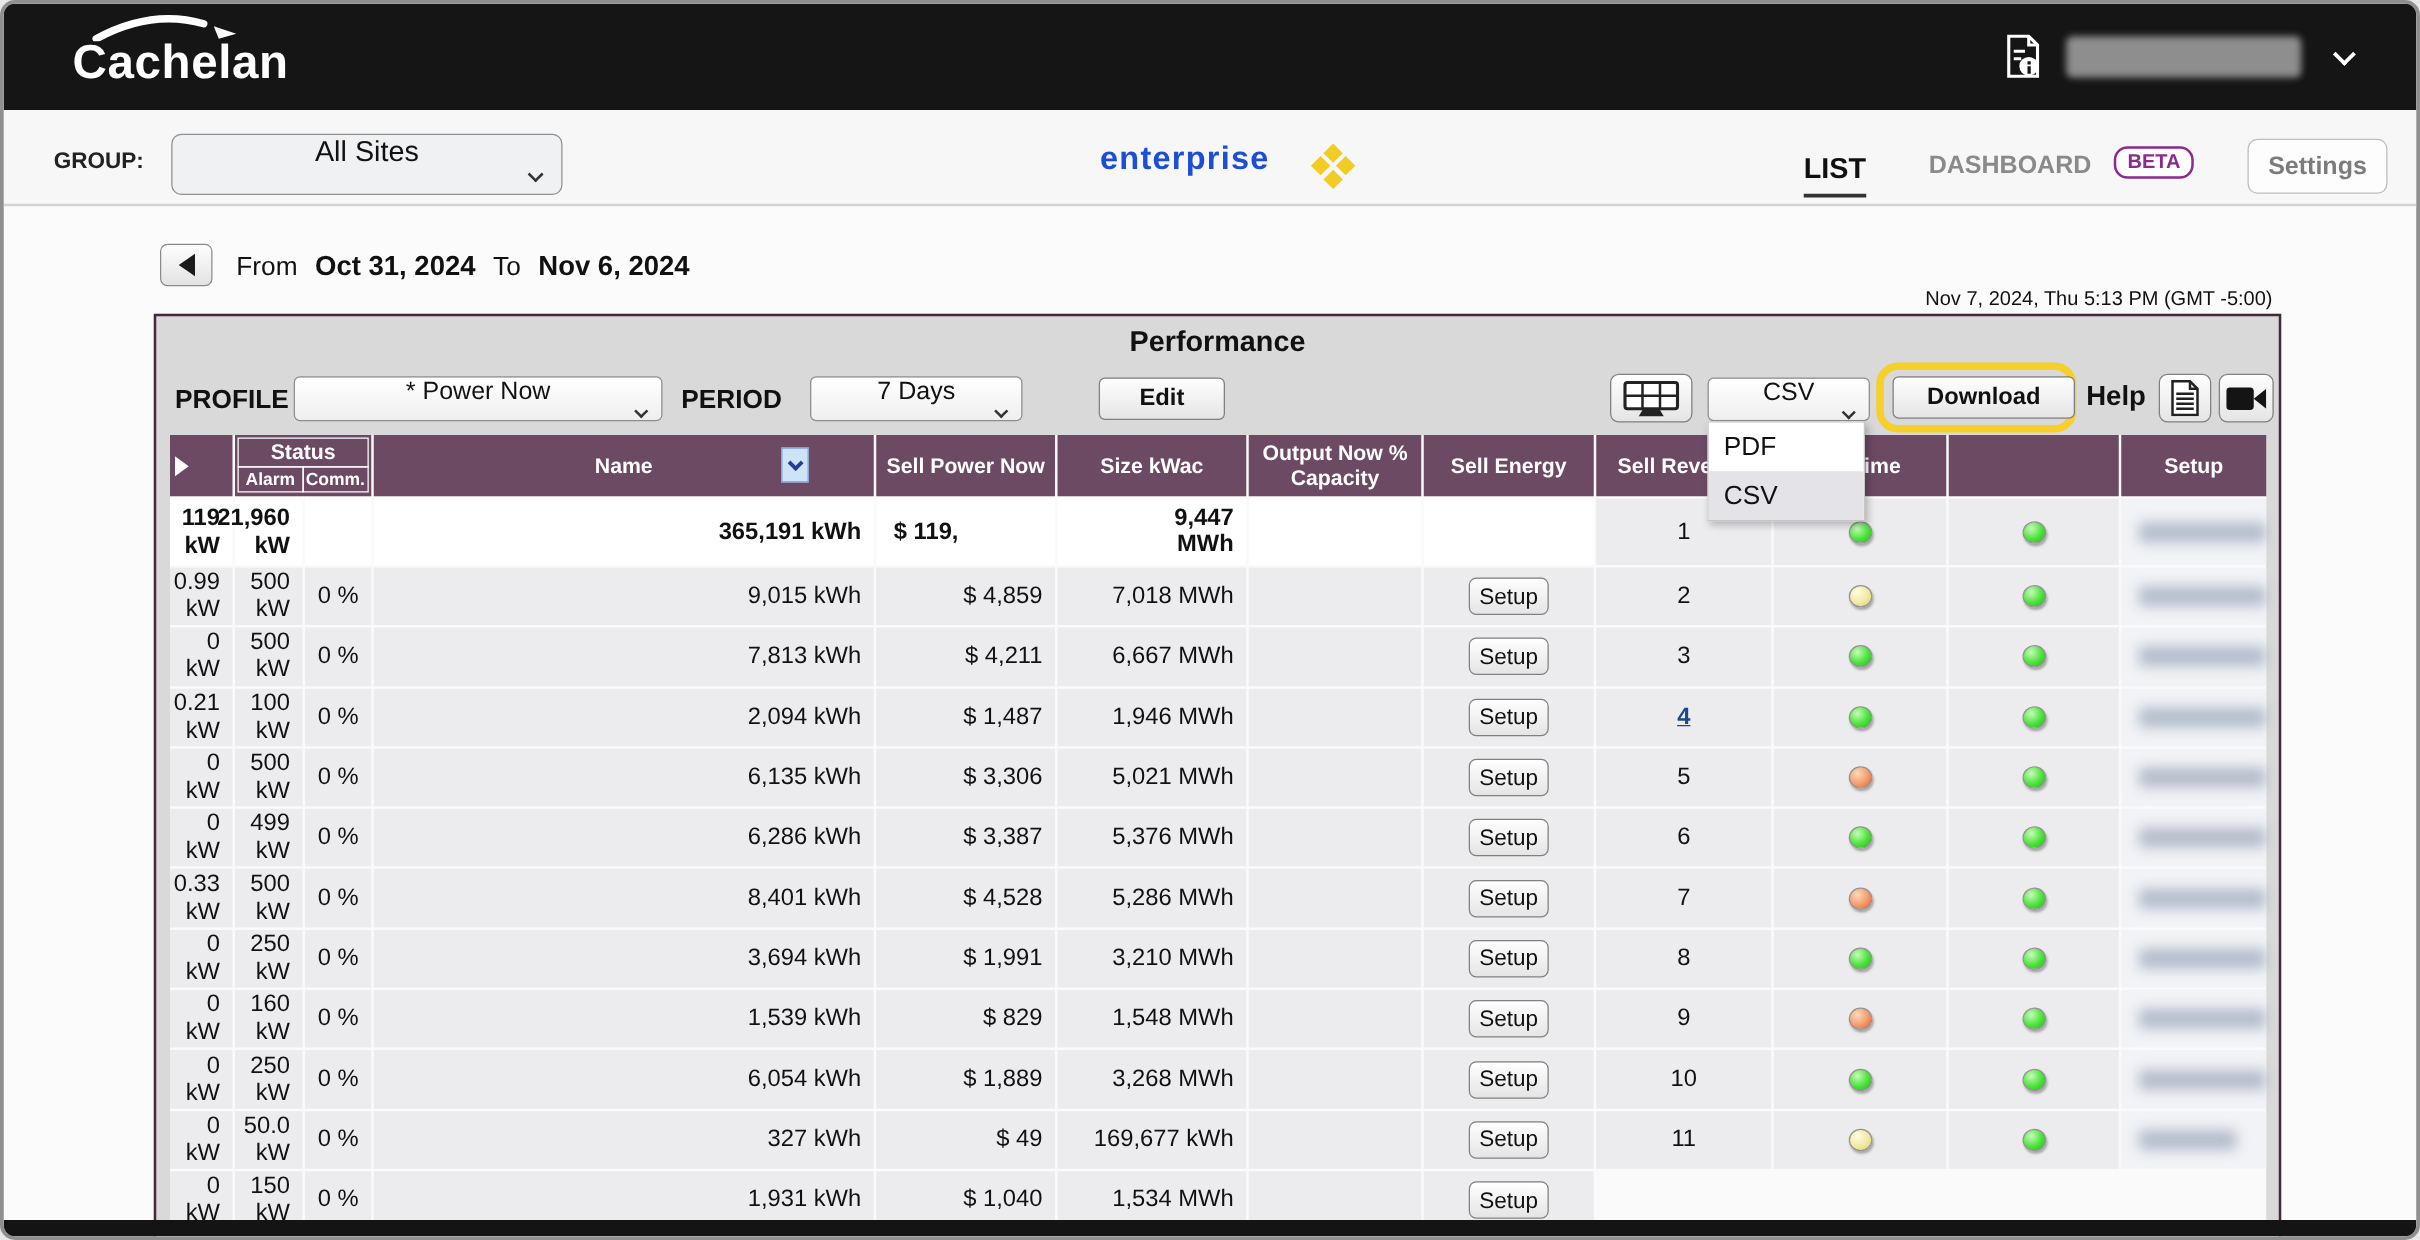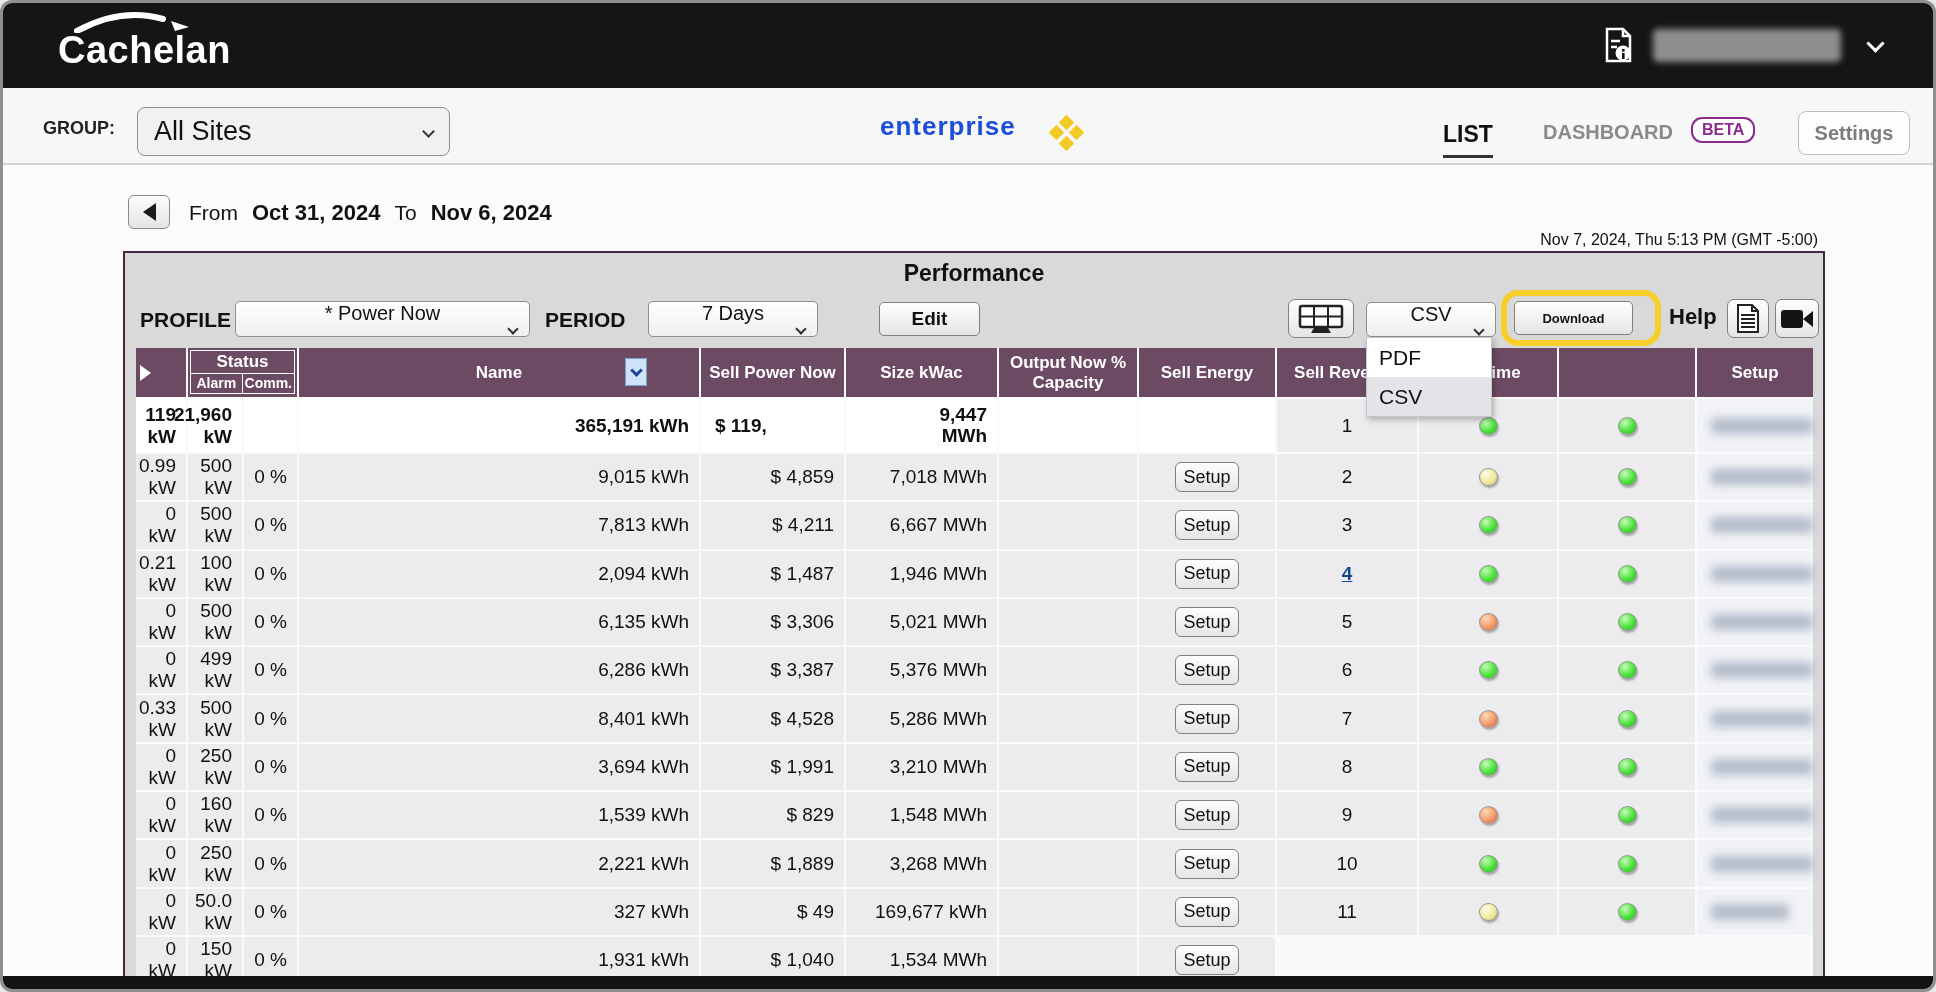--- a/index.html
+++ b/index.html
@@ -10,21 +10,21 @@
   .topbar { position:absolute; left:0; top:0; width:100%; height:85px; background:#151515; }
   .logo { position:absolute; left:55px; top:26px; color:#fff; font-size:38px; font-weight:bold; letter-spacing:.5px; }
   .logo-swoosh { position:absolute; left:68px; top:8px; }
   .tb-doc-icon { position:absolute; left:1600px; top:24px; }
   .tb-pill { position:absolute; left:1650px; top:26px; width:188px; height:33px; background:#8e8e8e; border-radius:5px; filter:blur(3px); }
   .tb-chev { position:absolute; left:1866px; top:34px; width:13px; height:13px; border-right:3px solid #fff; border-bottom:3px solid #fff; transform:rotate(45deg); }
 
   
   .navbar { position:absolute; left:0; top:85px; width:100%; height:77px; background:#f7f7f7; border-bottom:2px solid #d2d2d2; }
   .group-label { position:absolute; left:40px; top:30px; font-size:18px; font-weight:bold; color:#222; }
-  .group-select { position:absolute; left:134px; top:19px; width:313px; height:49px; background:#f0f1f2; border:1.5px solid #8f8f8f; border-radius:8px; display:flex; align-items:center; padding:0 16px; font-size:27px; color:#111; }
+  .group-select { position:absolute; left:134px; top:19px; width:313px; height:49px; background:#f0f1f2; border:1.5px solid #8f8f8f; border-radius:8px; display:flex; align-items:center; padding:0 16px; font-size:23px; color:#111;flex-direction:column; }
   .group-select .chev { margin-left:auto; }
   .chev { width:9px; height:9px; border-right:2.5px solid #333; border-bottom:2.5px solid #333; transform:rotate(45deg); flex:none; }
   .brand { position:absolute; left:877px; top:23px; font-size:26px; font-weight:bold; letter-spacing:1px; color:#1d4ed8; }
   .diamonds { position:absolute; left:1048px; top:29px; width:30px; height:30px; }
   .diamonds i { position:absolute; width:11px; height:11px; background:#f2cc24; transform:rotate(45deg); }
   .d1{left:10px;top:0;} .d2{left:0;top:10px;} .d3{left:20px;top:10px;width:13px;height:13px;} .d4{left:10px;top:21px;}
   .tab-list { position:absolute; left:1440px; top:33px; font-size:23px; font-weight:bold; color:#111; padding-bottom:7px; border-bottom:3px solid #333; }
   .tab-dash { position:absolute; left:1540px; top:33px; font-size:20px; font-weight:bold; color:#8a8a8a; }
   .beta { position:absolute; left:1688px; top:29px; font-size:16px; font-weight:bold; color:#8b2a8f; border:2px solid #8b2a8f; border-radius:11px; padding:2px 9px; background:#fff; }
   .settings-btn { position:absolute; left:1795px; top:23px; width:112px; height:44px; border:1.5px solid #bdbdbd; border-radius:8px; background:#fdfdfd; color:#7c7c7c; font-size:20px; font-weight:bold; display:flex; align-items:center; justify-content:center; }
@@ -40,21 +40,21 @@
   .panel { position:absolute; left:120px; top:248px; width:1702px; height:758px; background:#d9d9d9; border:2px solid #43293f; }
   .panel-title { position:absolute; left:0; top:7px; width:100%; text-align:center; font-size:23px; font-weight:bold; color:#111; }
   .lbl { position:absolute; font-size:21px; font-weight:bold; color:#111; top:55px; }
   .fake-select { position:absolute; top:48px; height:36px; background:linear-gradient(#ffffff,#efefef); border:1px solid #8f8f8f; border-radius:5px; display:flex; align-items:center; padding:0 12px; font-size:20px; color:#111;flex-direction:column; }
   .fake-select .chev { margin-left:auto; width:8px; height:8px; }
   .btn { background:linear-gradient(#fefefe,#e5e5e5); border:1px solid #808080; border-radius:5px; color:#111; display:flex; align-items:center; justify-content:center; }
   .edit-btn { position:absolute; left:754px; top:49px; width:101px; height:34px; font-size:19px; font-weight:bold; }
   .monitor-btn { position:absolute; left:1163px; top:46px; width:66px; height:39px; border-radius:7px; }
   .fmt-select { left:1241px; width:130px; top:49px; height:35px; }
   .dl-ring { position:absolute; left:1376px; top:37px; width:160px; height:56px; border:6px solid #f6cf2a; border-radius:17px; z-index:30; }
-  .dl-btn { position:absolute; left:7px; top:5px; width:119px; height:34px; font-size:13px; font-weight:bold; }
+  .dl-btn { position:absolute; left:7px; top:5px; width:146px; height:34px; font-size:19px; font-weight:bold; }
   .help { position:absolute; left:1544px; top:51px; font-size:22px; font-weight:bold; color:#111; }
   .doc-btn { position:absolute; left:1602px; top:46px; width:42px; height:39px; border-radius:7px; }
   .video-btn { position:absolute; left:1650px; top:46px; width:44px; height:39px; border-radius:7px; }
 
   
   .menu { position:absolute; left:1241px; top:84px; width:126px; background:#fff; border:1px solid #c6c6c6; box-shadow:2px 3px 6px rgba(0,0,0,.25); z-index:40; }
   .menu-item { height:39px; display:flex; align-items:center; padding-left:12px; font-size:21px; color:#111; }
   .menu-item.sel { background:#e4e4e8; }
 
   
@@ -403,21 +403,21 @@
         </div>
         <div class="c ctr">
           <span class="led led-green"></span>
         </div>
         <div class="c namecell">
           <div class="blur" style="width: 205px;"></div>
         </div>
         <div class="c val">0 kW</div>
         <div class="c val">250 kW</div>
         <div class="c val">0 %</div>
-        <div class="c val">2,221 kWh</div>
+        <div class="c val">6,054 kWh</div>
         <div class="c val">$ 1,889</div>
         <div class="c val">3,268 MWh</div>
         <div class="c "></div>
         <div class="c setupcell">
           <button class="btn setup-btn">Setup</button>
         </div>
         <div class="c num">10</div>
         <div class="c ctr">
           <span class="led led-green"></span>
         </div>

